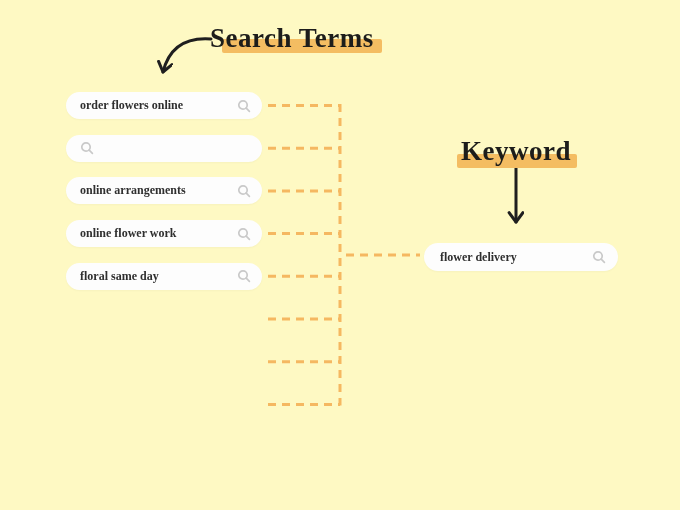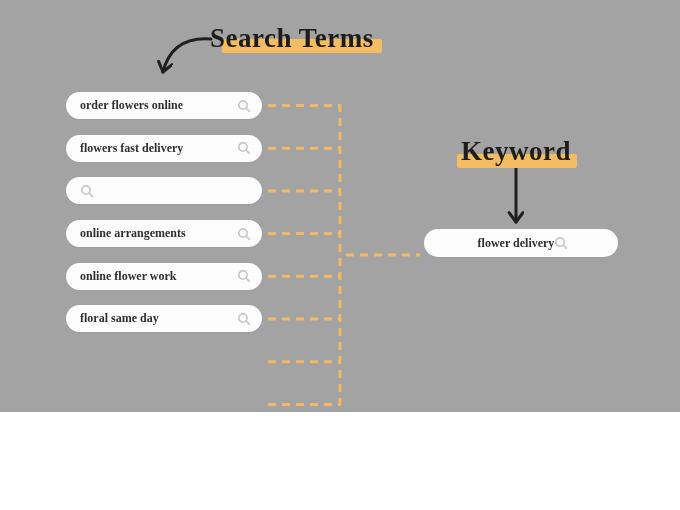--- a/index.html
+++ b/index.html
@@ -1,20 +1,20 @@
 <!DOCTYPE html>
 <html><head>
 <meta charset="utf-8">
 <style>
   html, body { margin: 0; padding: 0; }
   .canvas {
     position: relative;
     width: 680px;
-    height: 412px;
-    background: #a3a3a3;
+    height: 510px;
+    background: #fef9c3;
     overflow: hidden;
     font-family: "Liberation Serif", serif;
   }
 
   
   .overlay {
     position: absolute;
     inset: 0;
     width: 680px;
     height: 510px;
@@ -72,26 +72,25 @@
     color: #2f2f2f;
     white-space: nowrap;
     line-height: 1;
     padding-bottom: 1px;
   }
   .pill .mag { flex: 0 0 auto; display: block; }
 
   .keyword-pill {
     position: absolute;
     left: 424px;
-    top: 229px;
+    top: 243px;
     width: 194px;
     height: 28px;
     border-radius: 14px;
     padding: 0 12px 0 16px;
-    justify-content: center;
   }
 </style>
 </head>
 <body>
 
 <div class="canvas">
 
   <svg class="overlay" viewBox="0 0 680 510" xmlns="http://www.w3.org/2000/svg">
     <defs>
       <marker id="ah" markerWidth="6" markerHeight="6" refX="3.6" refY="2.5" orient="auto">
@@ -130,27 +129,20 @@
 
   <div class="pill-column">
     <div class="pill">
       <span class="pill-label">order flowers online</span>
       <svg class="mag" width="14" height="14" viewBox="0 0 14 14">
           <circle cx="6" cy="6" r="4.2" fill="none" stroke="#c9c9c9" stroke-width="1.7"></circle>
           <line x1="9.2" y1="9.2" x2="12.4" y2="12.4" stroke="#c9c9c9" stroke-width="1.7" stroke-linecap="round"></line>
         </svg>
     </div>
     <div class="pill">
-      <span class="pill-label">flowers fast delivery</span>
-      <svg class="mag" width="14" height="14" viewBox="0 0 14 14">
-          <circle cx="6" cy="6" r="4.2" fill="none" stroke="#c9c9c9" stroke-width="1.7"></circle>
-          <line x1="9.2" y1="9.2" x2="12.4" y2="12.4" stroke="#c9c9c9" stroke-width="1.7" stroke-linecap="round"></line>
-        </svg>
-    </div>
-    <div class="pill">
       <svg class="mag" width="14" height="14" viewBox="0 0 14 14">
           <circle cx="6" cy="6" r="4.2" fill="none" stroke="#c9c9c9" stroke-width="1.7"></circle>
           <line x1="9.2" y1="9.2" x2="12.4" y2="12.4" stroke="#c9c9c9" stroke-width="1.7" stroke-linecap="round"></line>
         </svg>
     </div>
     <div class="pill">
       <span class="pill-label">online arrangements</span>
       <svg class="mag" width="14" height="14" viewBox="0 0 14 14">
           <circle cx="6" cy="6" r="4.2" fill="none" stroke="#c9c9c9" stroke-width="1.7"></circle>
           <line x1="9.2" y1="9.2" x2="12.4" y2="12.4" stroke="#c9c9c9" stroke-width="1.7" stroke-linecap="round"></line>

